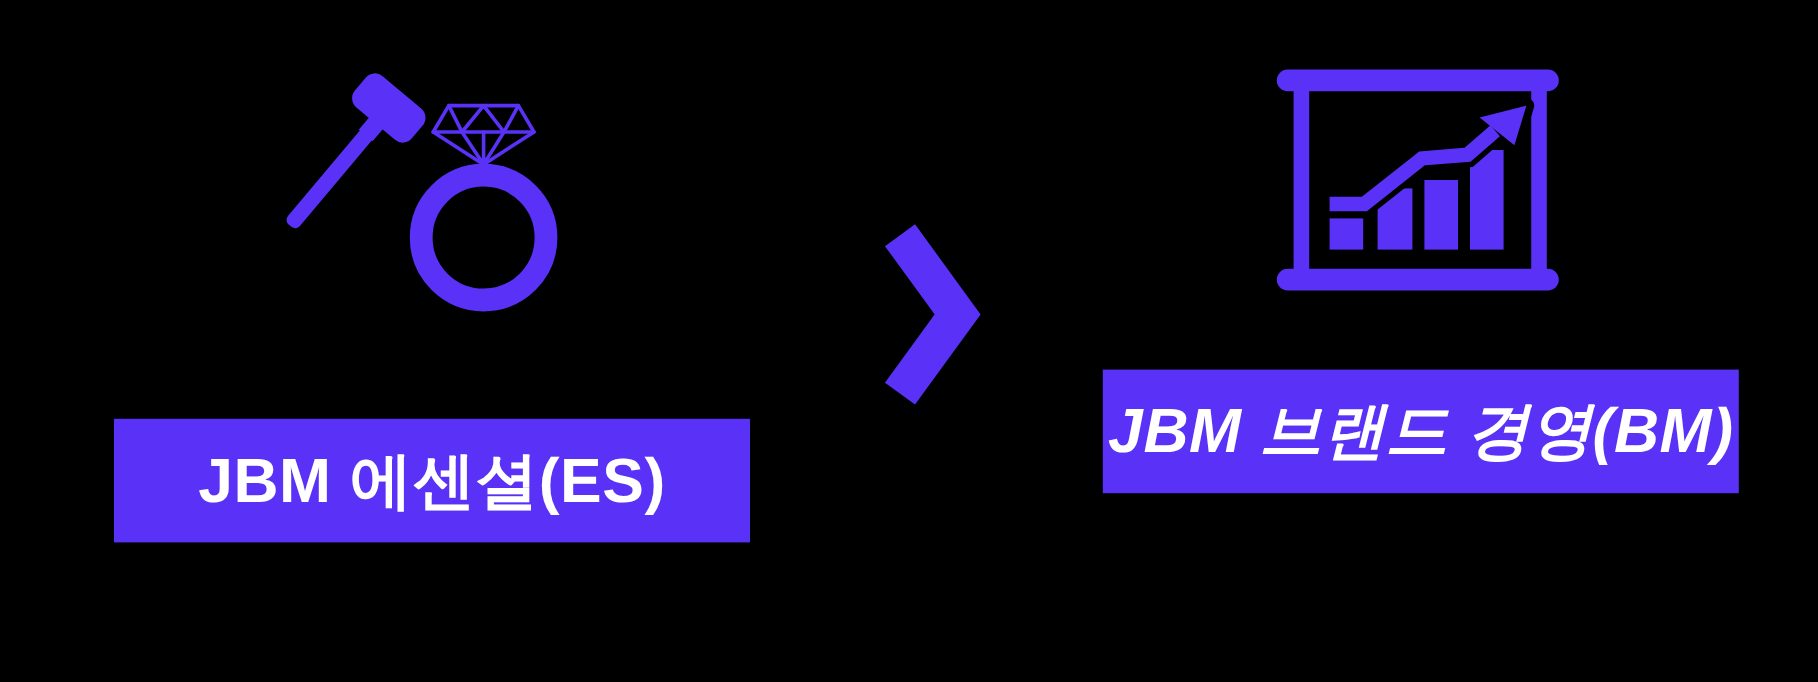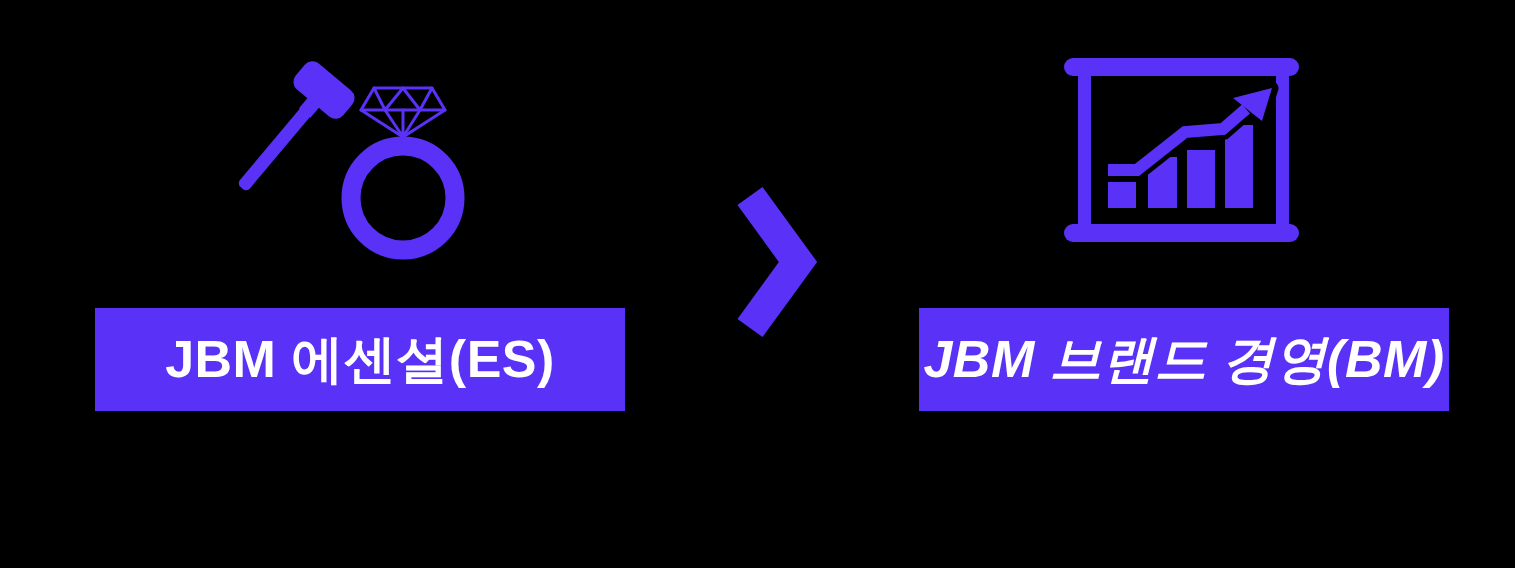--- a/index.html
+++ b/index.html
@@ -31,21 +31,21 @@
     background: var(--accent);
     color: var(--label-text);
     font-weight: bold;
     font-size: 52px;
     letter-spacing: 0.5px;
     display: flex;
     align-items: center;
     justify-content: center;
     white-space: nowrap;
   }
-  #banner-es { left: 95px; }
+  #banner-es { left: 95px; margin-top: 41px; }
   #banner-bm { left: 919px; font-style: italic; }
   .accent-fill   { fill: var(--accent); }
   .accent-stroke { stroke: var(--accent); }
   .bg-stroke     { stroke: var(--background); }
 </style>
 </head>
 <body>
 
 <div class="canvas">
 

